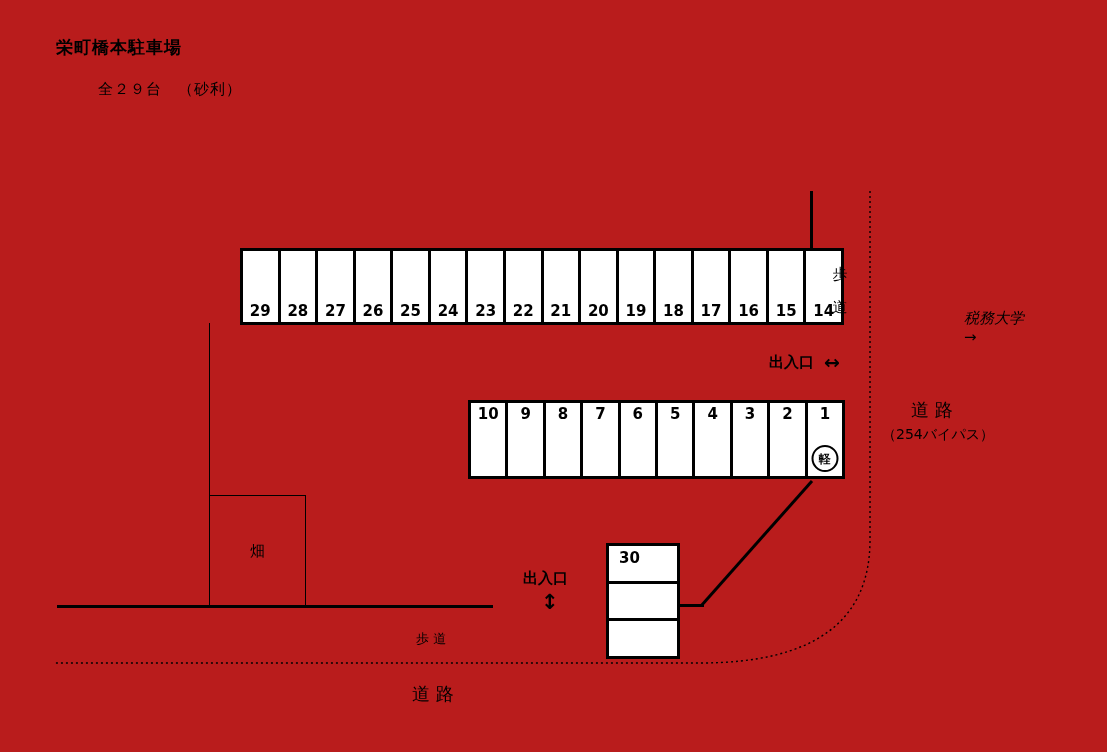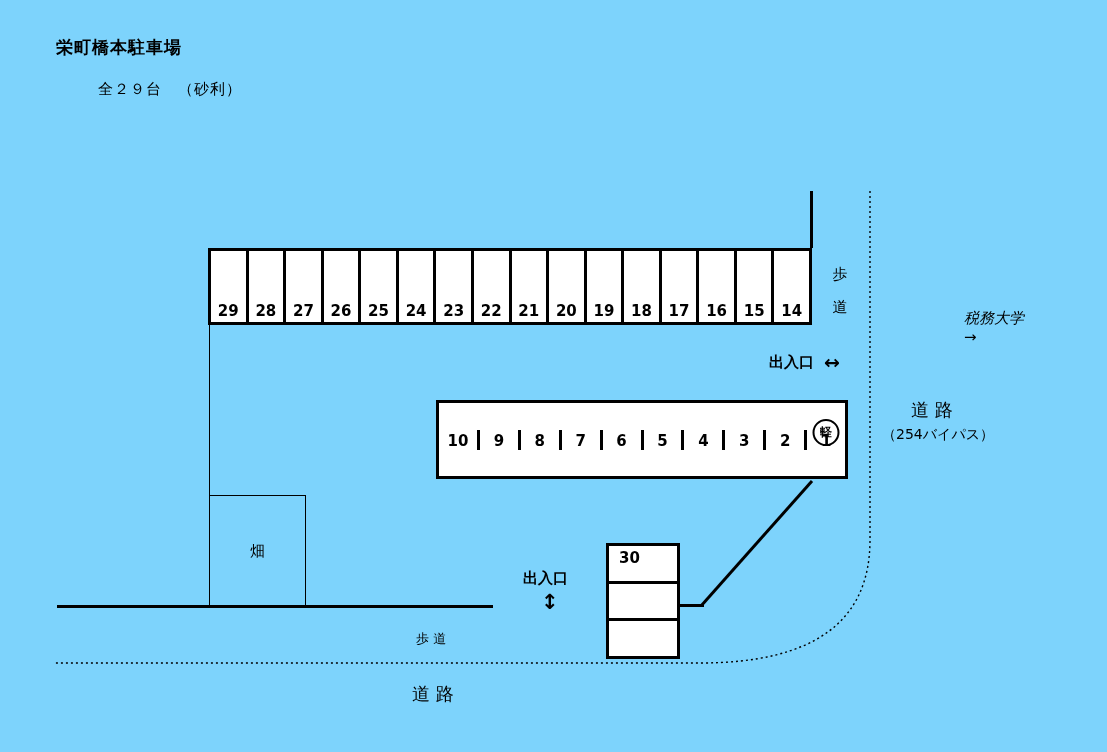--- a/index.html
+++ b/index.html
@@ -1,41 +1,41 @@
 <!DOCTYPE html>
 <html><head>
 <meta charset="utf-8">
 <style>
   html,body{margin:0;padding:0;background:#fff;}
   #canvas{
     position:relative;
     width:1107px;height:752px;
-    background:#7dd3fc;
+    background:#b91c1c;
     font-family:"DejaVu Sans","Liberation Sans",sans-serif;
     color:#000;
     overflow:hidden;
   }
   .abs{position:absolute;}
   
   .title{left:56px;top:36px;font-size:17px;font-weight:bold;letter-spacing:1px;}
   .subtitle{left:98px;top:80px;font-size:15px;letter-spacing:1px;}
   
   .row{
     box-sizing:border-box;border:3px solid #000;background:#fff;
-    display:flex;flex-direction:row;
+    display:flex;flex-direction:row;margin-left:32px;
   }
   .row .cell{
     flex:1 1 0;border-right:3px solid #000;position:relative;
     display:flex;justify-content:center;
     font-size:15px;font-weight:bold;
   }
   .row .cell:last-child{border-right:none;}
   .row.top-row{left:208px;top:248px;width:604px;height:77px;}
   .row.top-row .cell{align-items:flex-end;padding-bottom:2px;}
-  .row.mid-row{left:436px;top:400px;width:412px;height:79px;align-items:center;}
+  .row.mid-row{left:436px;top:400px;width:377px;height:79px;}
   .row.mid-row .cell{align-items:flex-start;padding-top:2px;}
   
   .vstack{
     box-sizing:border-box;border:3px solid #000;background:#fff;
     display:flex;flex-direction:column;
   }
   .vstack .vcell{
     flex:1 1 0;border-bottom:3px solid #000;position:relative;
     font-size:15px;font-weight:bold;display:flex;
   }

